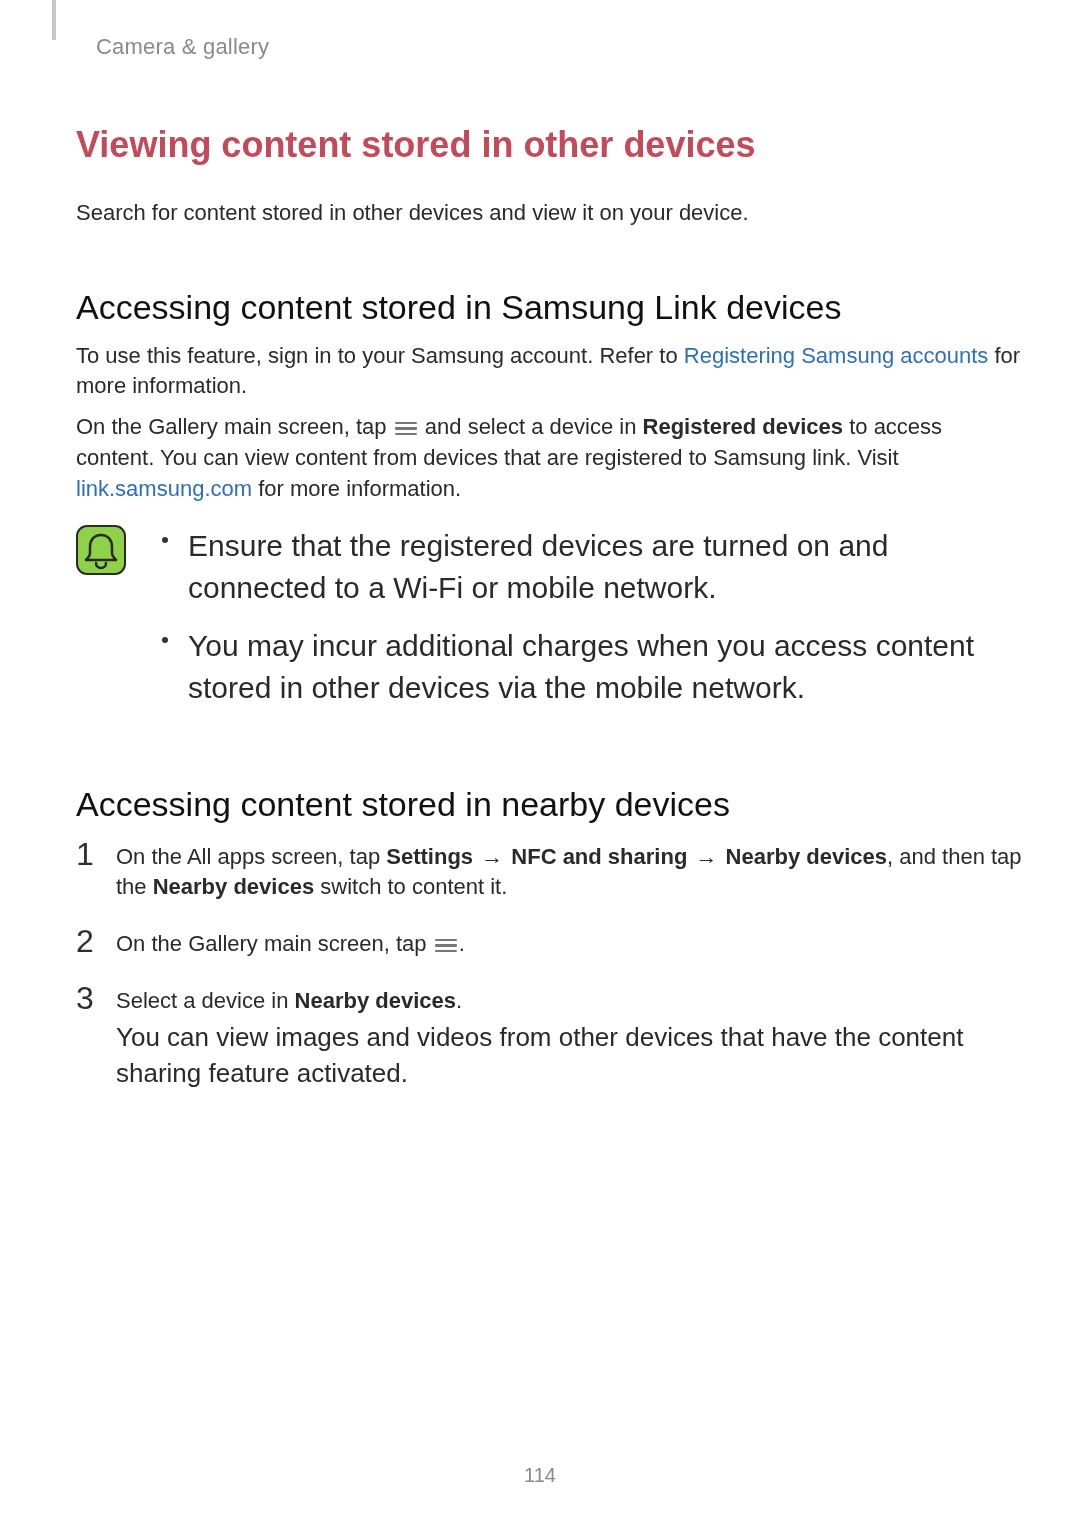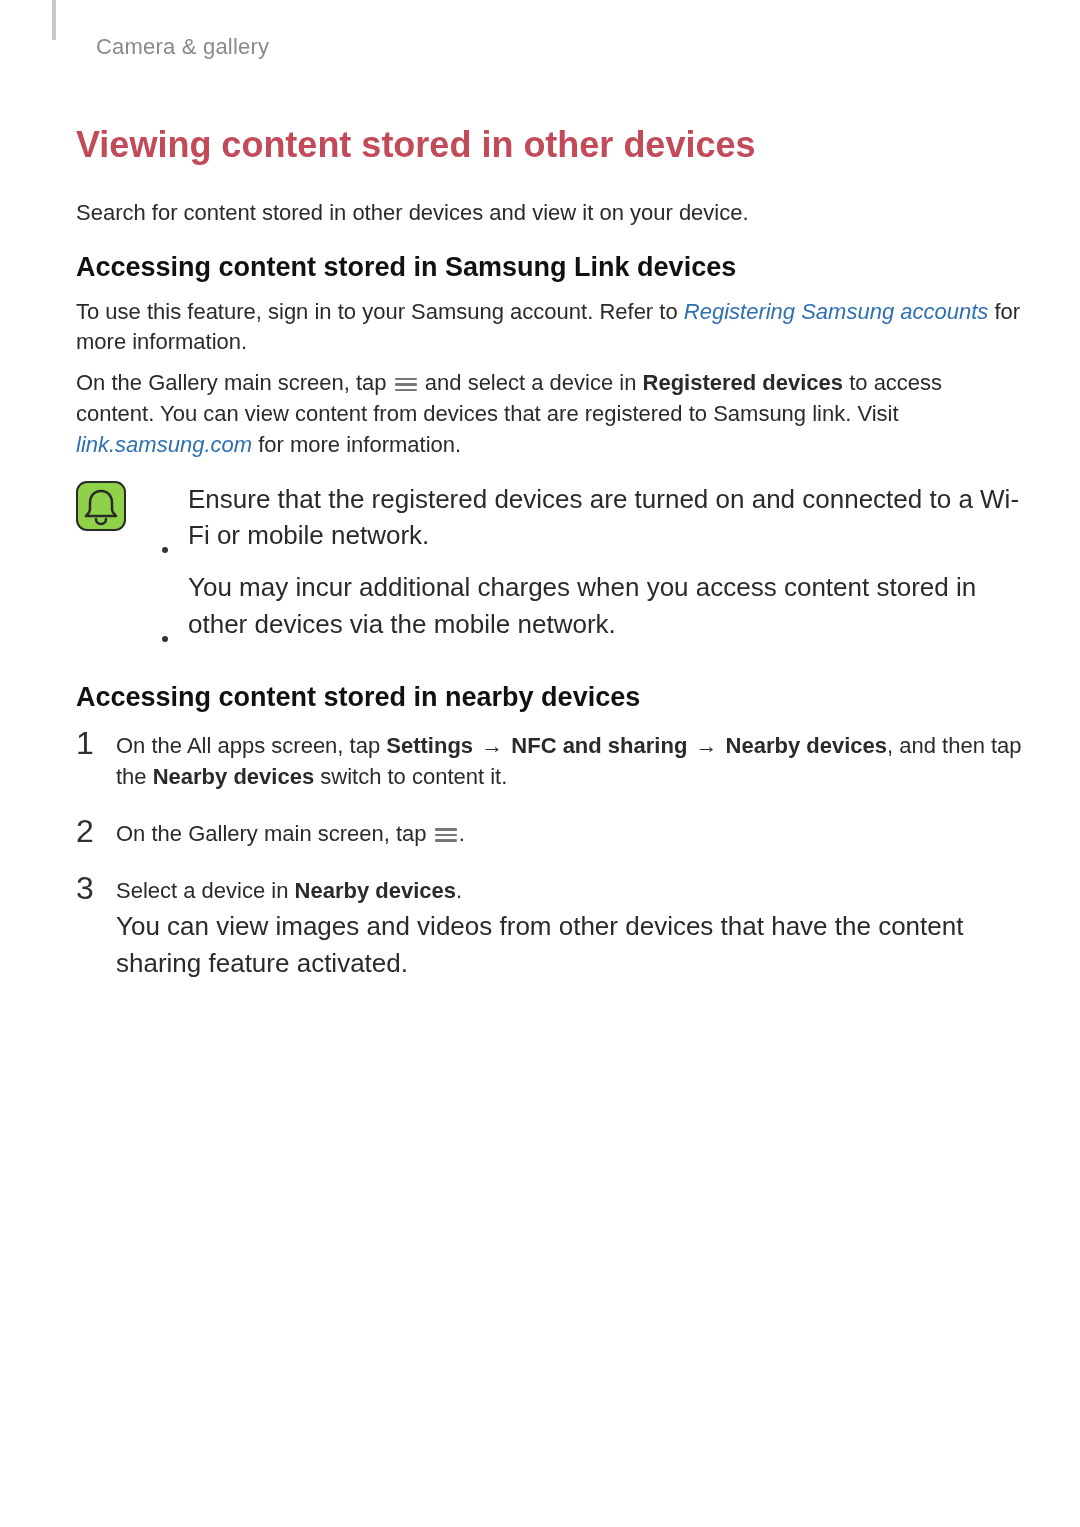--- a/index.html
+++ b/index.html
@@ -37,34 +37,33 @@
     font-weight: 700;
     color: #c24a59;
     margin: 64px 0 32px 0;
   }
   p.lead {
     font-size: 22px;
     margin: 12px 0 15px 0;
     line-height: 1.35;
   }
   h2.subhead {
-    font-size: 27px;
-    font-weight: 700;
+    font-size: 34px;
+    font-weight: 400;
     color: #111;
-    margin: 24px 0 14px 0;
+    margin: 60px 0 14px 0;
   }
   p.body {
     font-size: 22px;
     margin: 10px 0 0 0;
     line-height: 1.4;
   }
   a.link-text {
     color: #2f6fb3;
     text-decoration: none;
-    font-style: italic;
   }
   .bold { font-weight: 700; }
   .menu-icon {
     display: inline-block;
     vertical-align: middle;
     width: 22px;
     margin: 0 2px;
   }
   .menu-icon span {
     display: block;
@@ -82,22 +81,22 @@
     flex: 0 0 auto;
     margin-right: 36px;
     margin-top: 4px;
   }
   .note-list {
     flex: 1 1 auto;
     padding-top: 4px;
   }
   .note-item {
     display: flex;
-    align-items: flex-end;
-    font-size: 26px;
+    align-items: flex-start;
+    font-size: 30px;
     line-height: 1.4;
     margin-bottom: 16px;
   }
   .note-bullet {
     flex: 0 0 auto;
     width: 6px;
     height: 6px;
     border-radius: 50%;
     background: #333;
     margin: 12px 20px 0 0;
@@ -200,13 +199,14 @@
   </div>
 
   <div class="step">
     <div class="step-num">3</div>
     <div class="step-body">
       <span>Select a device in </span><span class="bold">Nearby devices</span><span>.</span>
       <div class="step-extra">You can view images and videos from other devices that have the content sharing feature activated.</div>
     </div>
   </div>
 
+  <div class="page-number">114</div>
 </div>
 
 </body></html>

